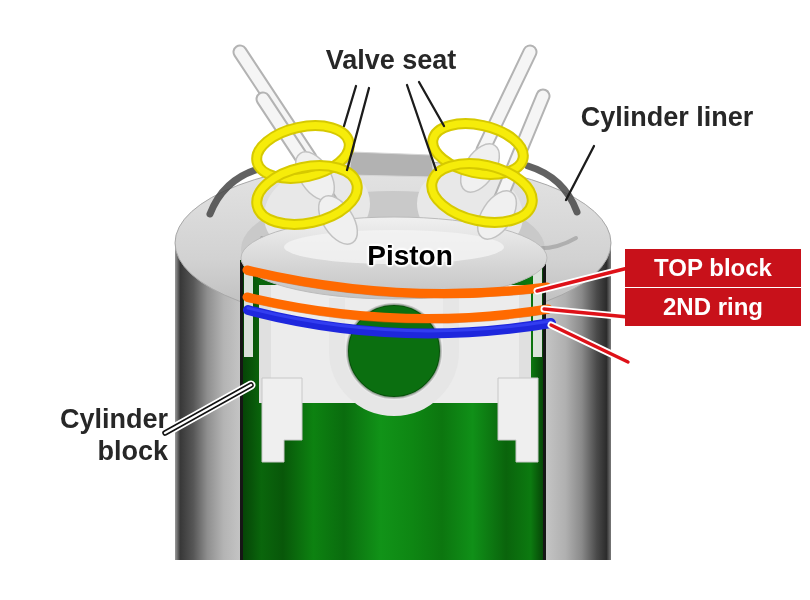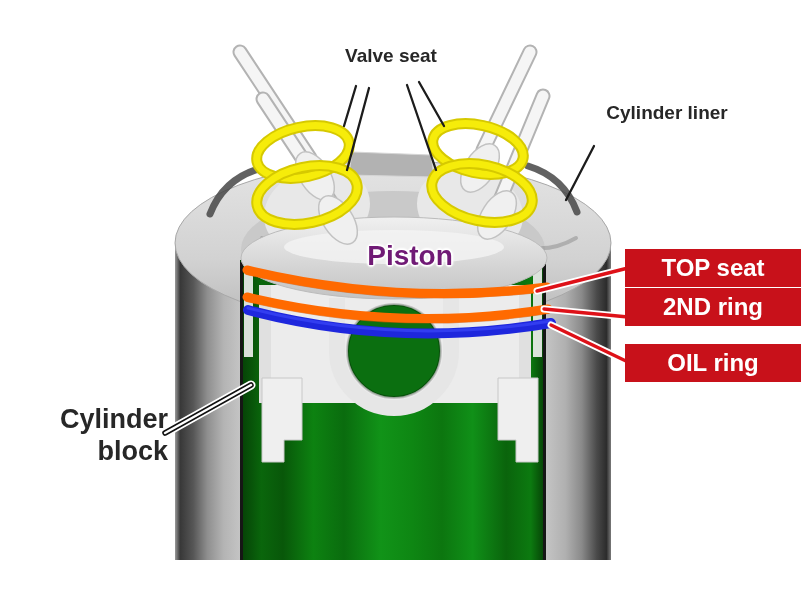--- a/index.html
+++ b/index.html
@@ -2,28 +2,28 @@
 <html><head>
 <meta charset="utf-8">
 <style>
   html,body{margin:0;padding:0;background:#ffffff;}
   .stage{
     position:relative;width:810px;height:600px;background:#ffffff;overflow:hidden;
     font-family:"Liberation Sans",sans-serif;
   }
   .stage svg{position:absolute;left:0;top:0;}
   .lbl{
-    position:absolute;color:#272727;font-weight:600;font-size:19px;line-height:1.1;
+    position:absolute;color:#272727;font-weight:600;font-size:27px;line-height:1.1;
     white-space:nowrap;
   }
   .lbl-center{transform:translateX(-50%);}
   #lbl-valve-seat{left:391px;top:46px;}
   #lbl-cylinder-block{left:667px;top:103px;}
   #lbl-piston{
-    left:410px;top:241px;color:#701a75;font-size:28px;
+    left:410px;top:241px;color:#000000;font-size:28px;
     text-shadow:-2px 0 2px #fff,2px 0 2px #fff,0 -2px 2px #fff,0 2px 2px #fff,
                 -1px -1px 1px #fff,1px 1px 1px #fff,1px -1px 1px #fff,-1px 1px 1px #fff;
   }
   #lbl-cylinder-liner{
     left:48px;top:403px;width:120px;text-align:right;font-size:27px;line-height:1.2;
   }
   .ringbox{
     position:absolute;left:625px;width:176px;height:38px;background:#c8111a;
     color:#ffffff;font-weight:bold;font-size:24px;
     display:flex;align-items:center;justify-content:center;
@@ -187,19 +187,18 @@
 
   <div class="lbl lbl-center" id="lbl-cylinder-block">Cylinder liner</div>
 
   <div class="lbl lbl-center" id="lbl-piston">Piston</div>
 
   <div class="lbl" id="lbl-cylinder-liner">
     <div>Cylinder</div>
     <div>block</div>
   </div>
 
-  <div class="ringbox" id="ringbox-top">TOP seat</div>
+  <div class="ringbox" id="ringbox-top">TOP block</div>
 
   <div class="ringbox" id="ringbox-2nd">2ND ring</div>
 
-  <div class="ringbox" id="ringbox-oil">OIL ring</div>
 
 </div>
 
 </body></html>

